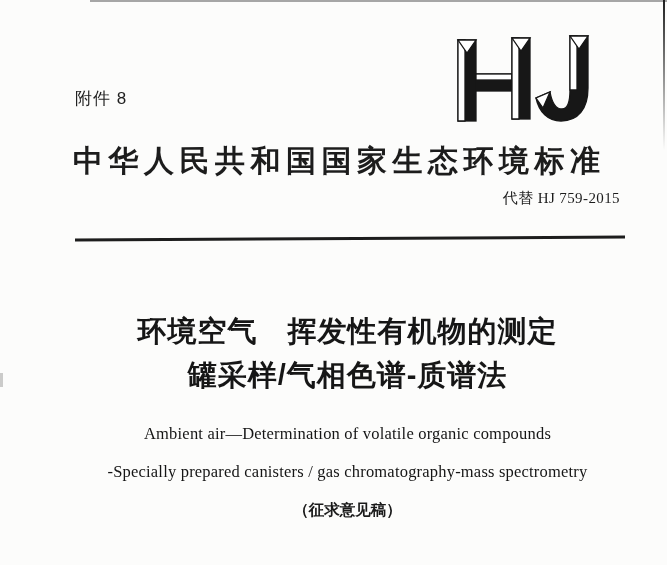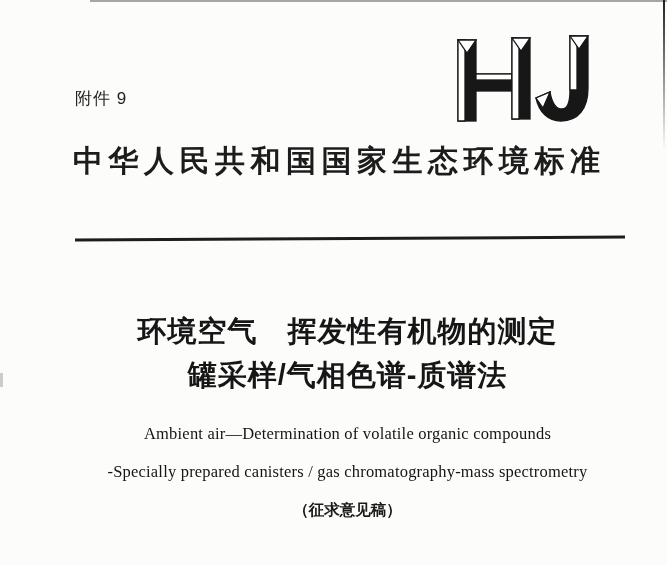--- a/index.html
+++ b/index.html
@@ -94,21 +94,21 @@
 </style>
 </head>
 <body>
 
 <div class="page">
 
   <div class="scan-top-line"></div>
   <div class="scan-right-line"></div>
   <div class="scan-left-speck"></div>
 
-  <div class="attachment">附件 9</div>
+  <div class="attachment">附件 8</div>
 
   <div class="hj-logo">
     <span class="sr-only">HJ</span>
     <svg width="144" height="100" viewBox="0 0 144 100">
       <g stroke="#171717" stroke-width="1.3" stroke-linejoin="miter">
 
         <rect x="6" y="16" width="18" height="81" fill="#171717"></rect>
         <polygon points="6,16 13,16 13,97 6,97" fill="#ffffff"></polygon>
         <polygon points="6,16 24,16 15,29" fill="#ffffff"></polygon>
 
@@ -123,20 +123,21 @@
         <polygon points="118,12 125,12 125,66 118,66" fill="#ffffff"></polygon>
         <polygon points="118,12 136,12 127,25" fill="#ffffff"></polygon>
         <polygon points="84,74 98,68 91,84" fill="#ffffff"></polygon>
       </g>
     </svg>
   </div>
 
   <div class="heading">中华人民共和国国家生态环境标准</div>
 
   <div class="numblock">
+    <div class="replaces">代替 HJ 759-2015</div>
   </div>
 
   <div class="rule"></div>
 
   <div class="cline title-cn title-cn1">环境空气　挥发性有机物的测定</div>
   <div class="cline title-cn title-cn2">罐采样/气相色谱-质谱法</div>
 
   <div class="cline title-en title-en1">Ambient air—Determination of volatile organic compounds</div>
   <div class="cline title-en title-en2">-Specially prepared canisters / gas chromatography-mass spectrometry</div>
 

